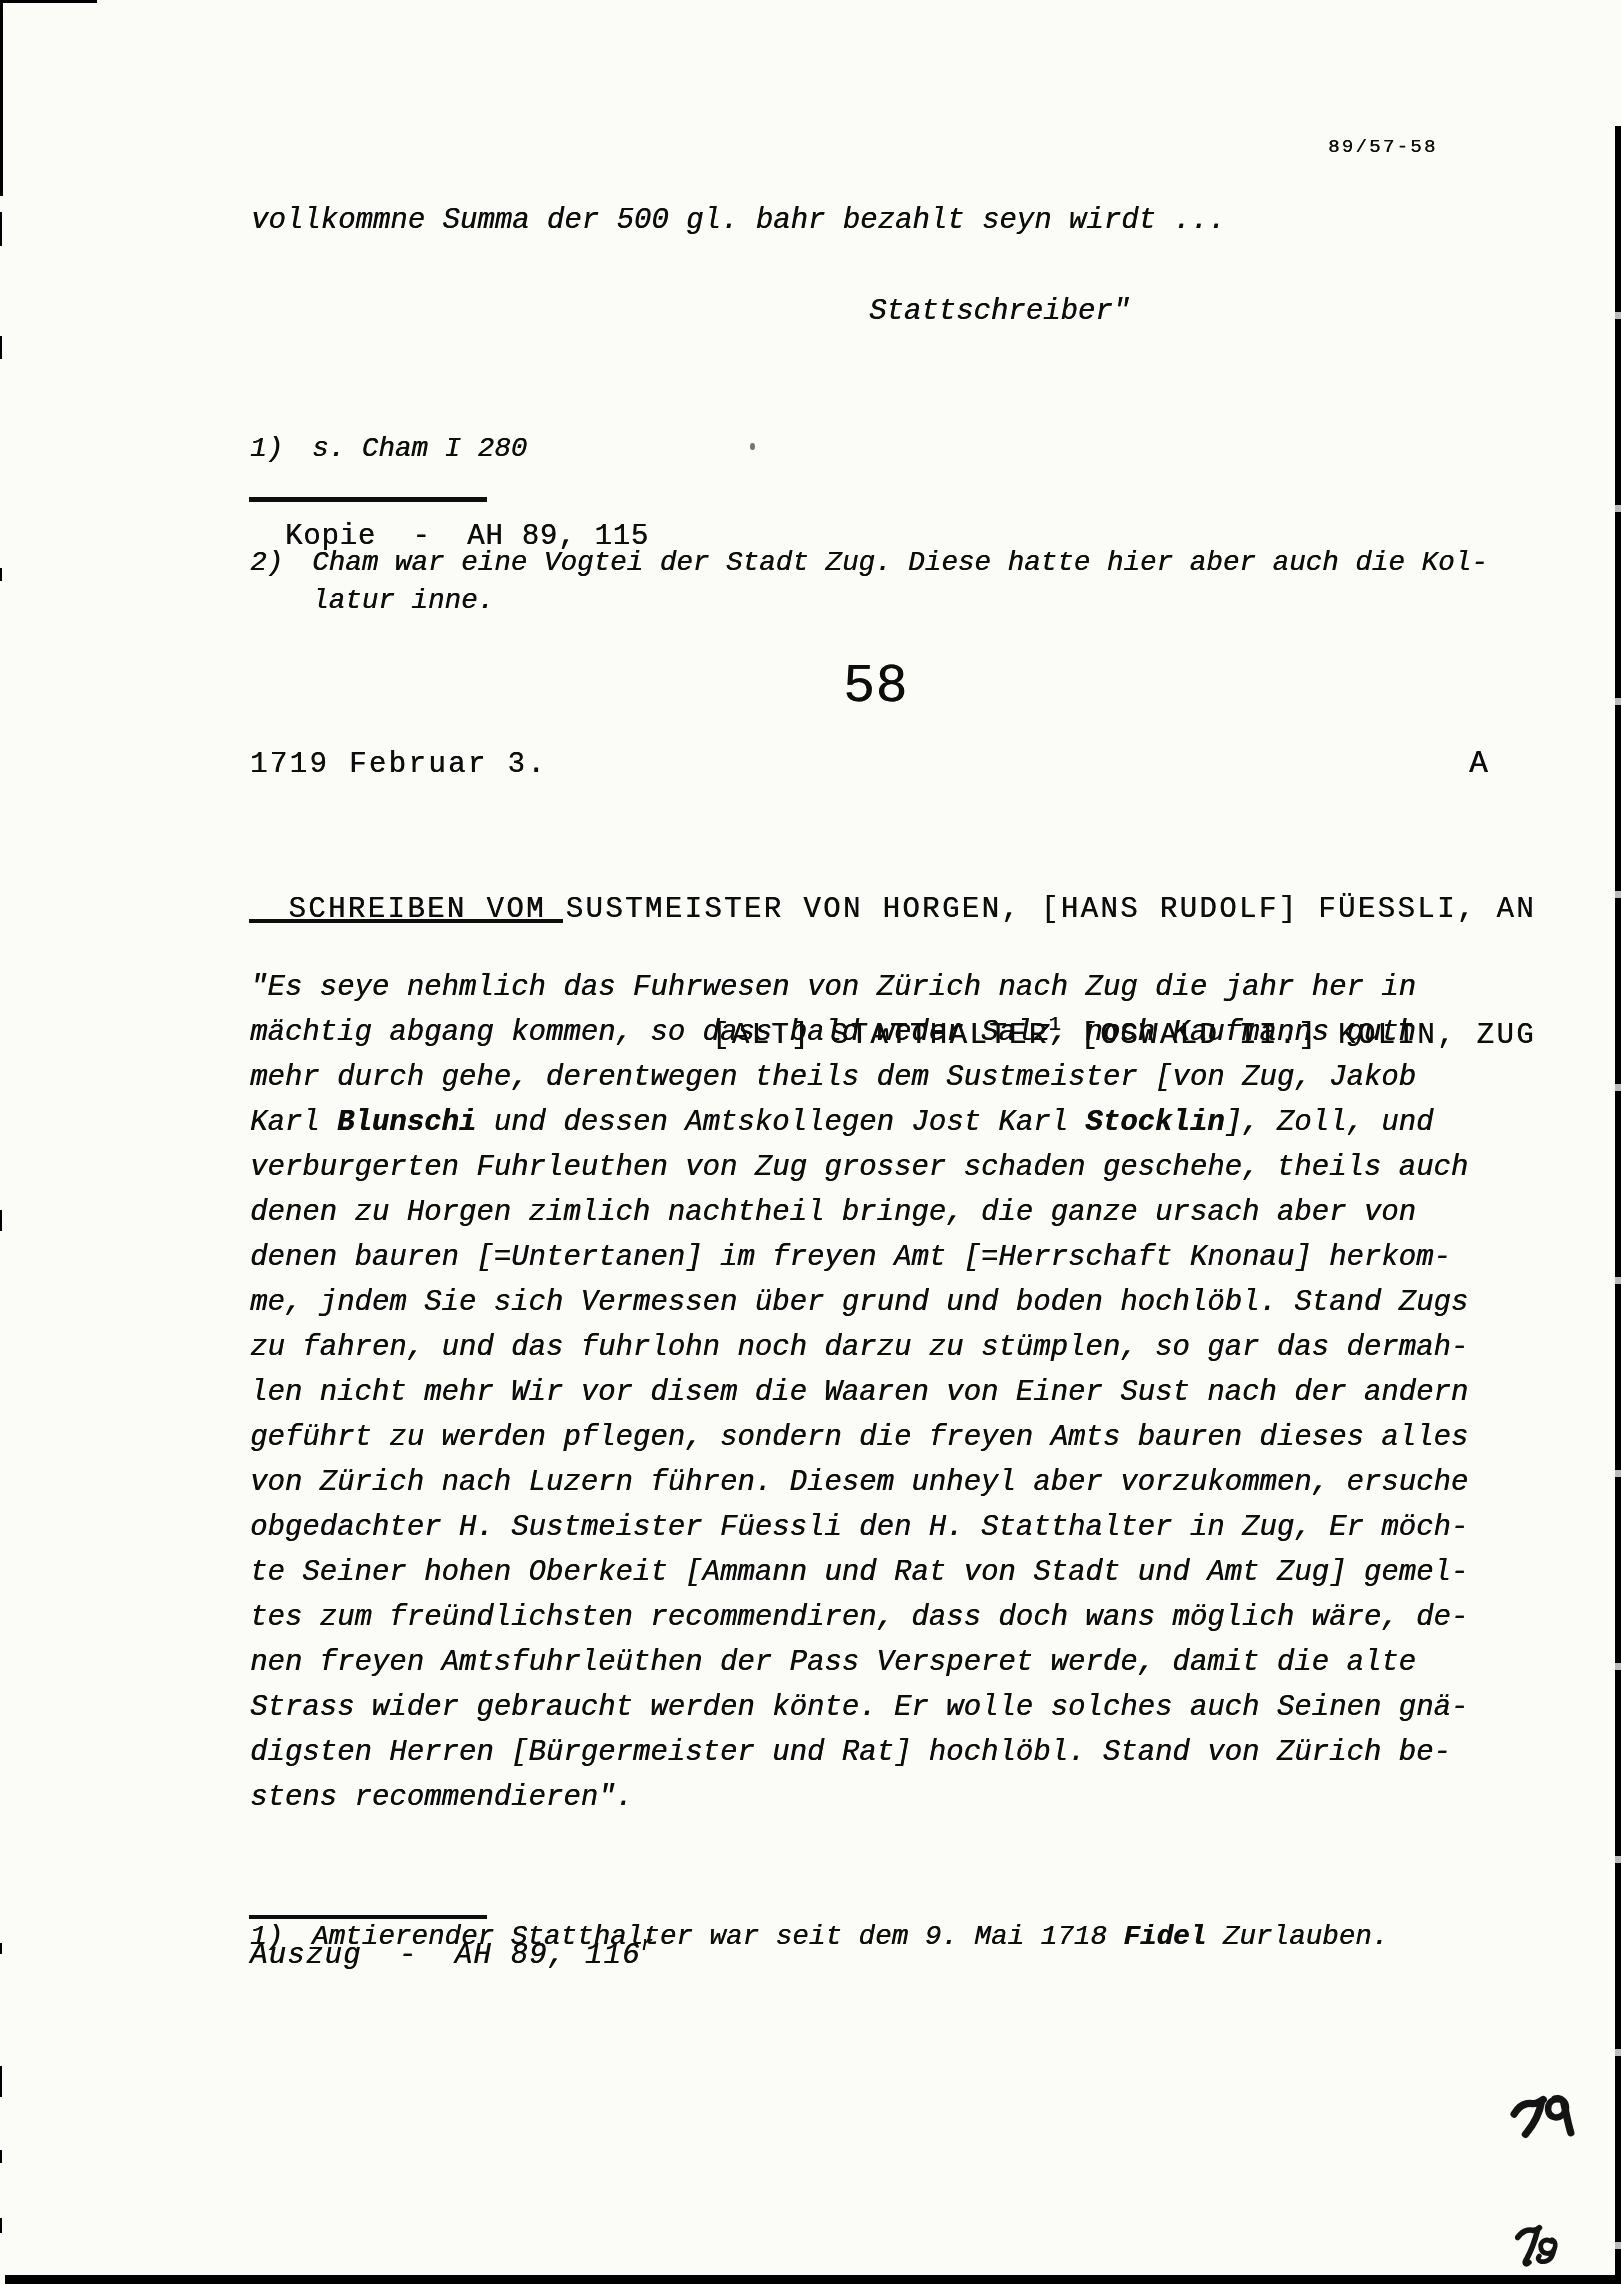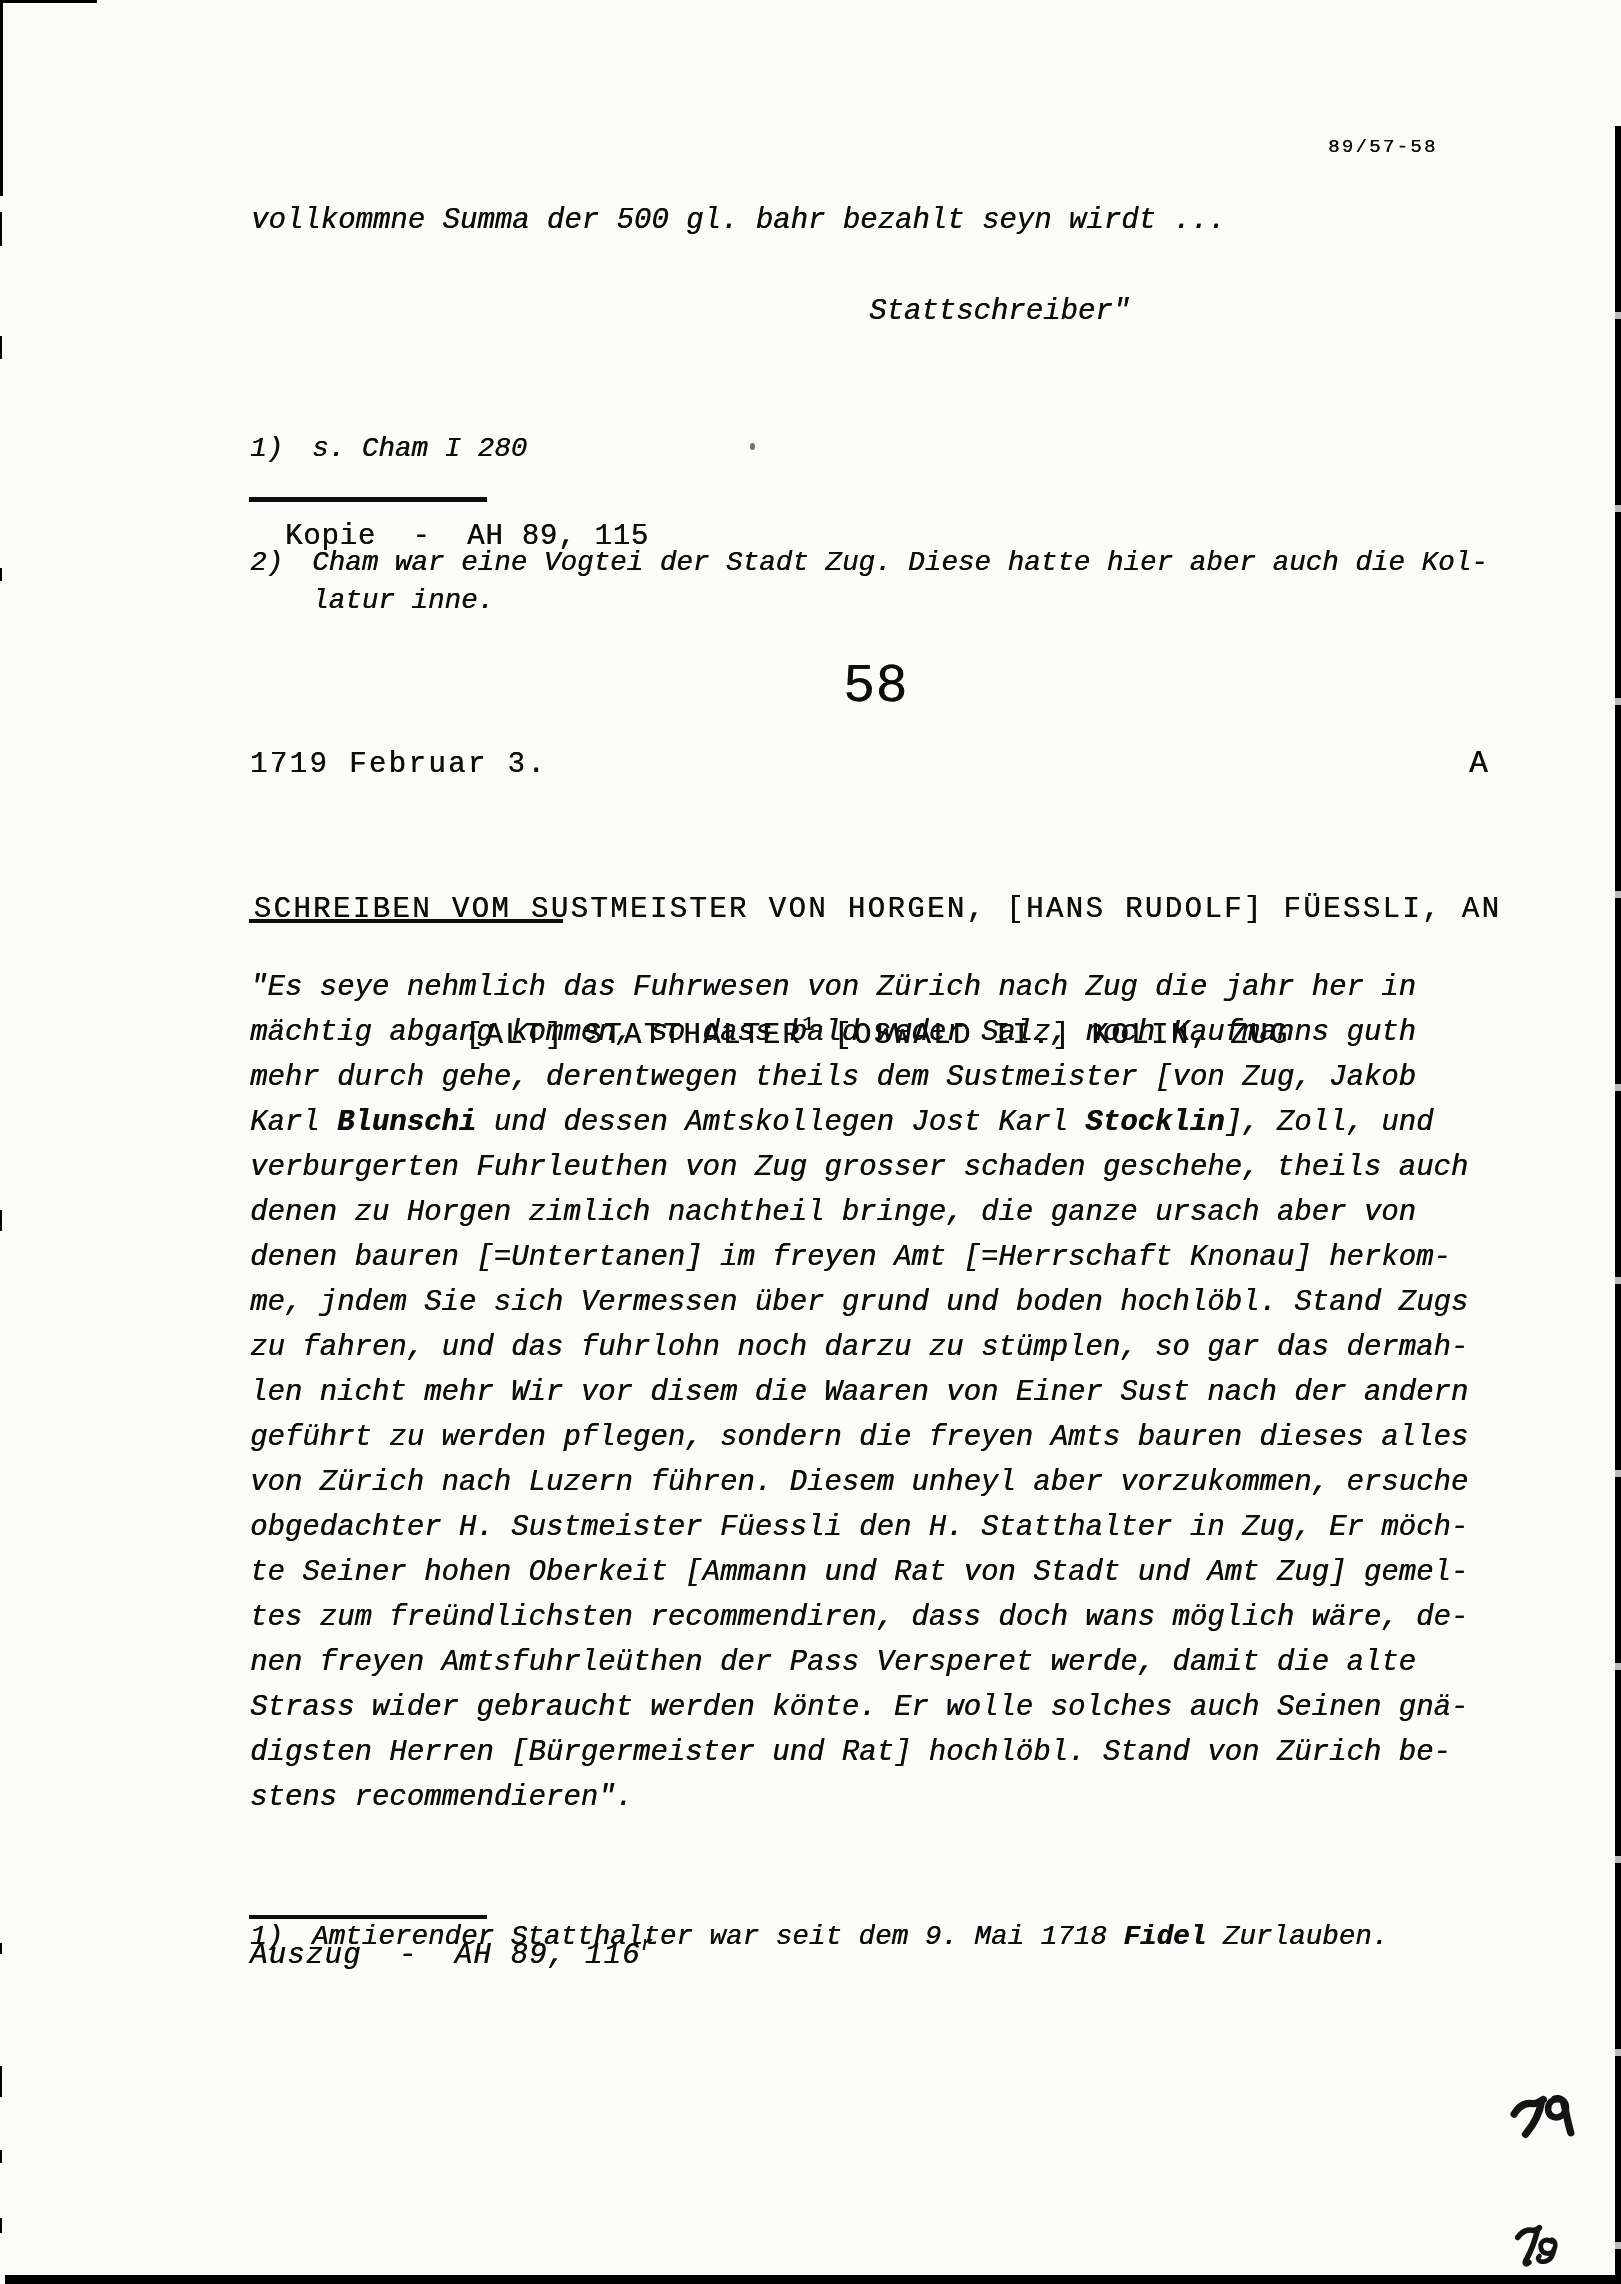--- a/index.html
+++ b/index.html
@@ -69,21 +69,21 @@
   </div>
 
   <div class="rule" style="left:249px;top:497px;width:238px;height:4.9px;"></div>
   <div class="txt" style="left:250px;top:520px;font-size:29px;letter-spacing:0.8px;margin-left:35px;">Kopie  -  AH 89, 115</div>
 
   <div class="txt" style="left:843px;top:657px;font-size:53px;letter-spacing:0.8px;">58</div>
 
   <div class="txt" style="left:250px;top:748px;font-size:29px;letter-spacing:2.4px;">1719 Februar 3.</div>
   <div class="txt" style="left:1469px;top:746px;font-size:31px;">A</div>
 
-  <div class="txt" style="left:219px;top:812px;width:1317px;text-align:center;font-size:29px;letter-spacing:2.4px;line-height:39px;">
+  <div class="txt" style="left:219px;top:812px;width:1317px;text-align:right;font-size:29px;letter-spacing:2.4px;line-height:39px;">
     <div>SCHREIBEN VOM SUSTMEISTER VON HORGEN, [HANS RUDOLF] FÜESSLI, AN</div>
     <div><span>[ALT] STATTHALTER</span><span class="sup">1</span><span> [OSWALD II.] KOLIN, ZUG</span></div>
   </div>
 
   <div class="rule" style="left:249px;top:919px;width:314px;height:4px;"></div>
 
   <div class="txt it body36" style="left:250px;top:965px;width:1297px;"><div class="tline"><span>"Es seye nehmlich das Fuhrwesen von Zürich nach Zug die jahr her in</span></div><div class="tline"><span>mächtig abgang kommen, so dass bald weder Salz, noch Kaufmanns guth</span></div><div class="tline"><span>mehr durch gehe, derentwegen theils dem Sustmeister [von Zug, Jakob</span></div><div class="tline"><span>Karl </span><span class="b">Blunschi</span><span> und dessen Amtskollegen Jost Karl </span><span class="b">Stocklin</span><span>], Zoll, und</span></div><div class="tline"><span>verburgerten Fuhrleuthen von Zug grosser schaden geschehe, theils auch</span></div><div class="tline"><span>denen zu Horgen zimlich nachtheil bringe, die ganze ursach aber von</span></div><div class="tline"><span>denen bauren [=Untertanen] im freyen Amt [=Herrschaft Knonau] herkom-</span></div><div class="tline"><span>me, jndem Sie sich Vermessen über grund und boden hochlöbl. Stand Zugs</span></div><div class="tline"><span>zu fahren, und das fuhrlohn noch darzu zu stümplen, so gar das dermah-</span></div><div class="tline"><span>len nicht mehr Wir vor disem die Waaren von Einer Sust nach der andern</span></div><div class="tline"><span>geführt zu werden pflegen, sondern die freyen Amts bauren dieses alles</span></div><div class="tline"><span>von Zürich nach Luzern führen. Diesem unheyl aber vorzukommen, ersuche</span></div><div class="tline"><span>obgedachter H. Sustmeister Füessli den H. Statthalter in Zug, Er möch-</span></div><div class="tline"><span>te Seiner hohen Oberkeit [Ammann und Rat von Stadt und Amt Zug] gemel-</span></div><div class="tline"><span>tes zum freündlichsten recommendiren, dass doch wans möglich wäre, de-</span></div><div class="tline"><span>nen freyen Amtsfuhrleüthen der Pass Versperet werde, damit die alte</span></div><div class="tline"><span>Strass wider gebraucht werden könte. Er wolle solches auch Seinen gnä-</span></div><div class="tline"><span>digsten Herren [Bürgermeister und Rat] hochlöbl. Stand von Zürich be-</span></div><div class="tline"><span>stens recommendieren".</span></div></div>
 
   <div class="txt it fn34" style="left:250px;top:1842px;width:1265px;">
     <div class="fnrow">

